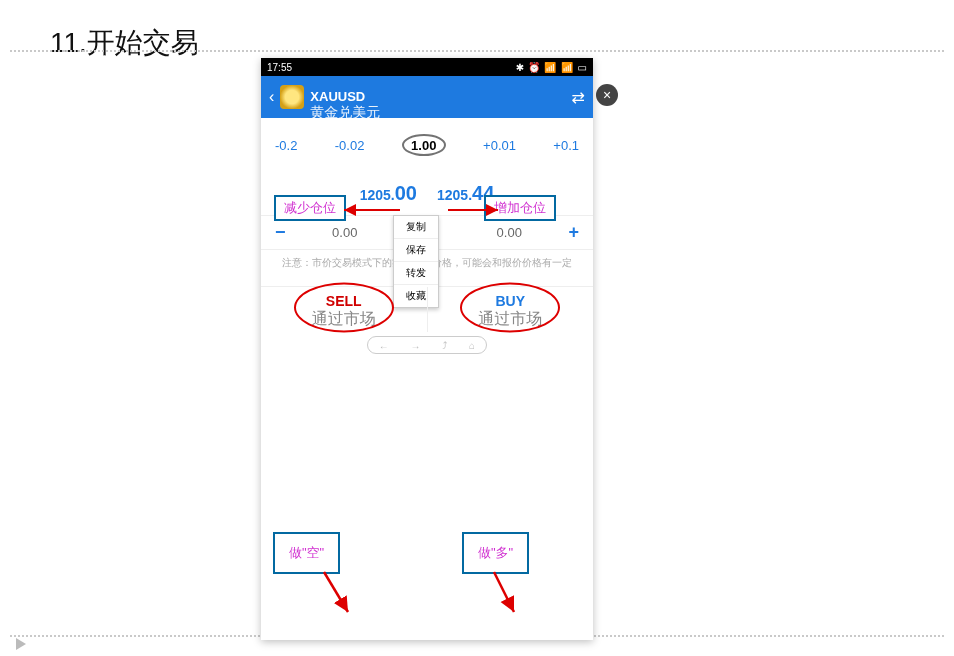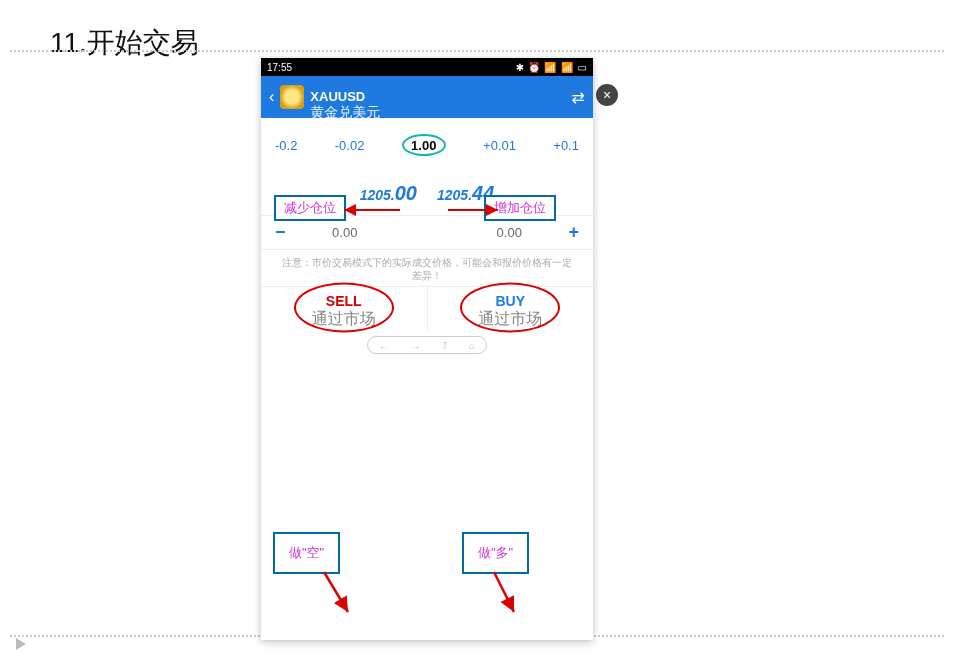--- a/index.html
+++ b/index.html
@@ -95,42 +95,42 @@
     display: flex;
     justify-content: space-between;
     align-items: center;
     padding: 8px 14px 6px;
     font-size: 13px;
     color: #1e7ae0;
     position: relative;
   }
   .lot-center {
     width: 44px; height: 22px;
-    border: 2px solid #14b8a6;
+    border: 2px solid #737373;
     border-radius: 50%/50%;
     display: flex; align-items: center; justify-content: center;
     color: #000; font-weight: bold; font-size: 13px;
     background: #fff;
   }
   .annot-box {
     position: absolute;
     border: 2px solid #0369a1;
     color: #d030d0;
     font-size: 13px;
     padding: 2px 8px;
     background: #fff;
   }
   .annot-reduce { left: 274px; top: 195px; }
   .annot-increase { left: 484px; top: 195px; }
 
   .price-row {
     display: flex; justify-content: center; gap: 20px;
     color: #1e7ae0; font-weight: bold; margin-top: 20px;
   }
-  .price-row .p { font-size: 14px; font-style: italic; }
+  .price-row .p { font-size: 14px; }
   .price-row .p .big { font-size: 20px; }
 
   .sltp-row {
     display: flex; align-items: center; justify-content: space-between;
     padding: 6px 14px; font-size: 13px; color: #666;
     border-top: 1px solid #eee; border-bottom: 1px solid #eee;
     margin-top: 10px;
   }
   .sltp-row .minus,.sltp-row .plus { color: #1e7ae0; font-size: 18px; font-weight: bold; }
   .context-menu {
@@ -274,20 +274,26 @@
       <span class="p"><span>1205.</span><span class="big">44</span></span>
     </div>
 
     <div class="sltp-wrap">
       <div class="sltp-row">
         <span class="minus">−</span>
         <span>0.00</span>
         <span style="width:46px"></span>
         <span>0.00</span>
         <span class="plus">+</span>
+      </div>
+      <div class="context-menu">
+        <div>复制</div>
+        <div>保存</div>
+        <div>转发</div>
+        <div>收藏</div>
       </div>
     </div>
 
 
     <div class="note-text">注意：市价交易模式下的实际成交价格，可能会和报价价格有一定差异！</div>
 
     <div class="action-row">
       <div class="sell">
         <div class="main">SELL</div>
         <div class="sub">通过市场</div>

